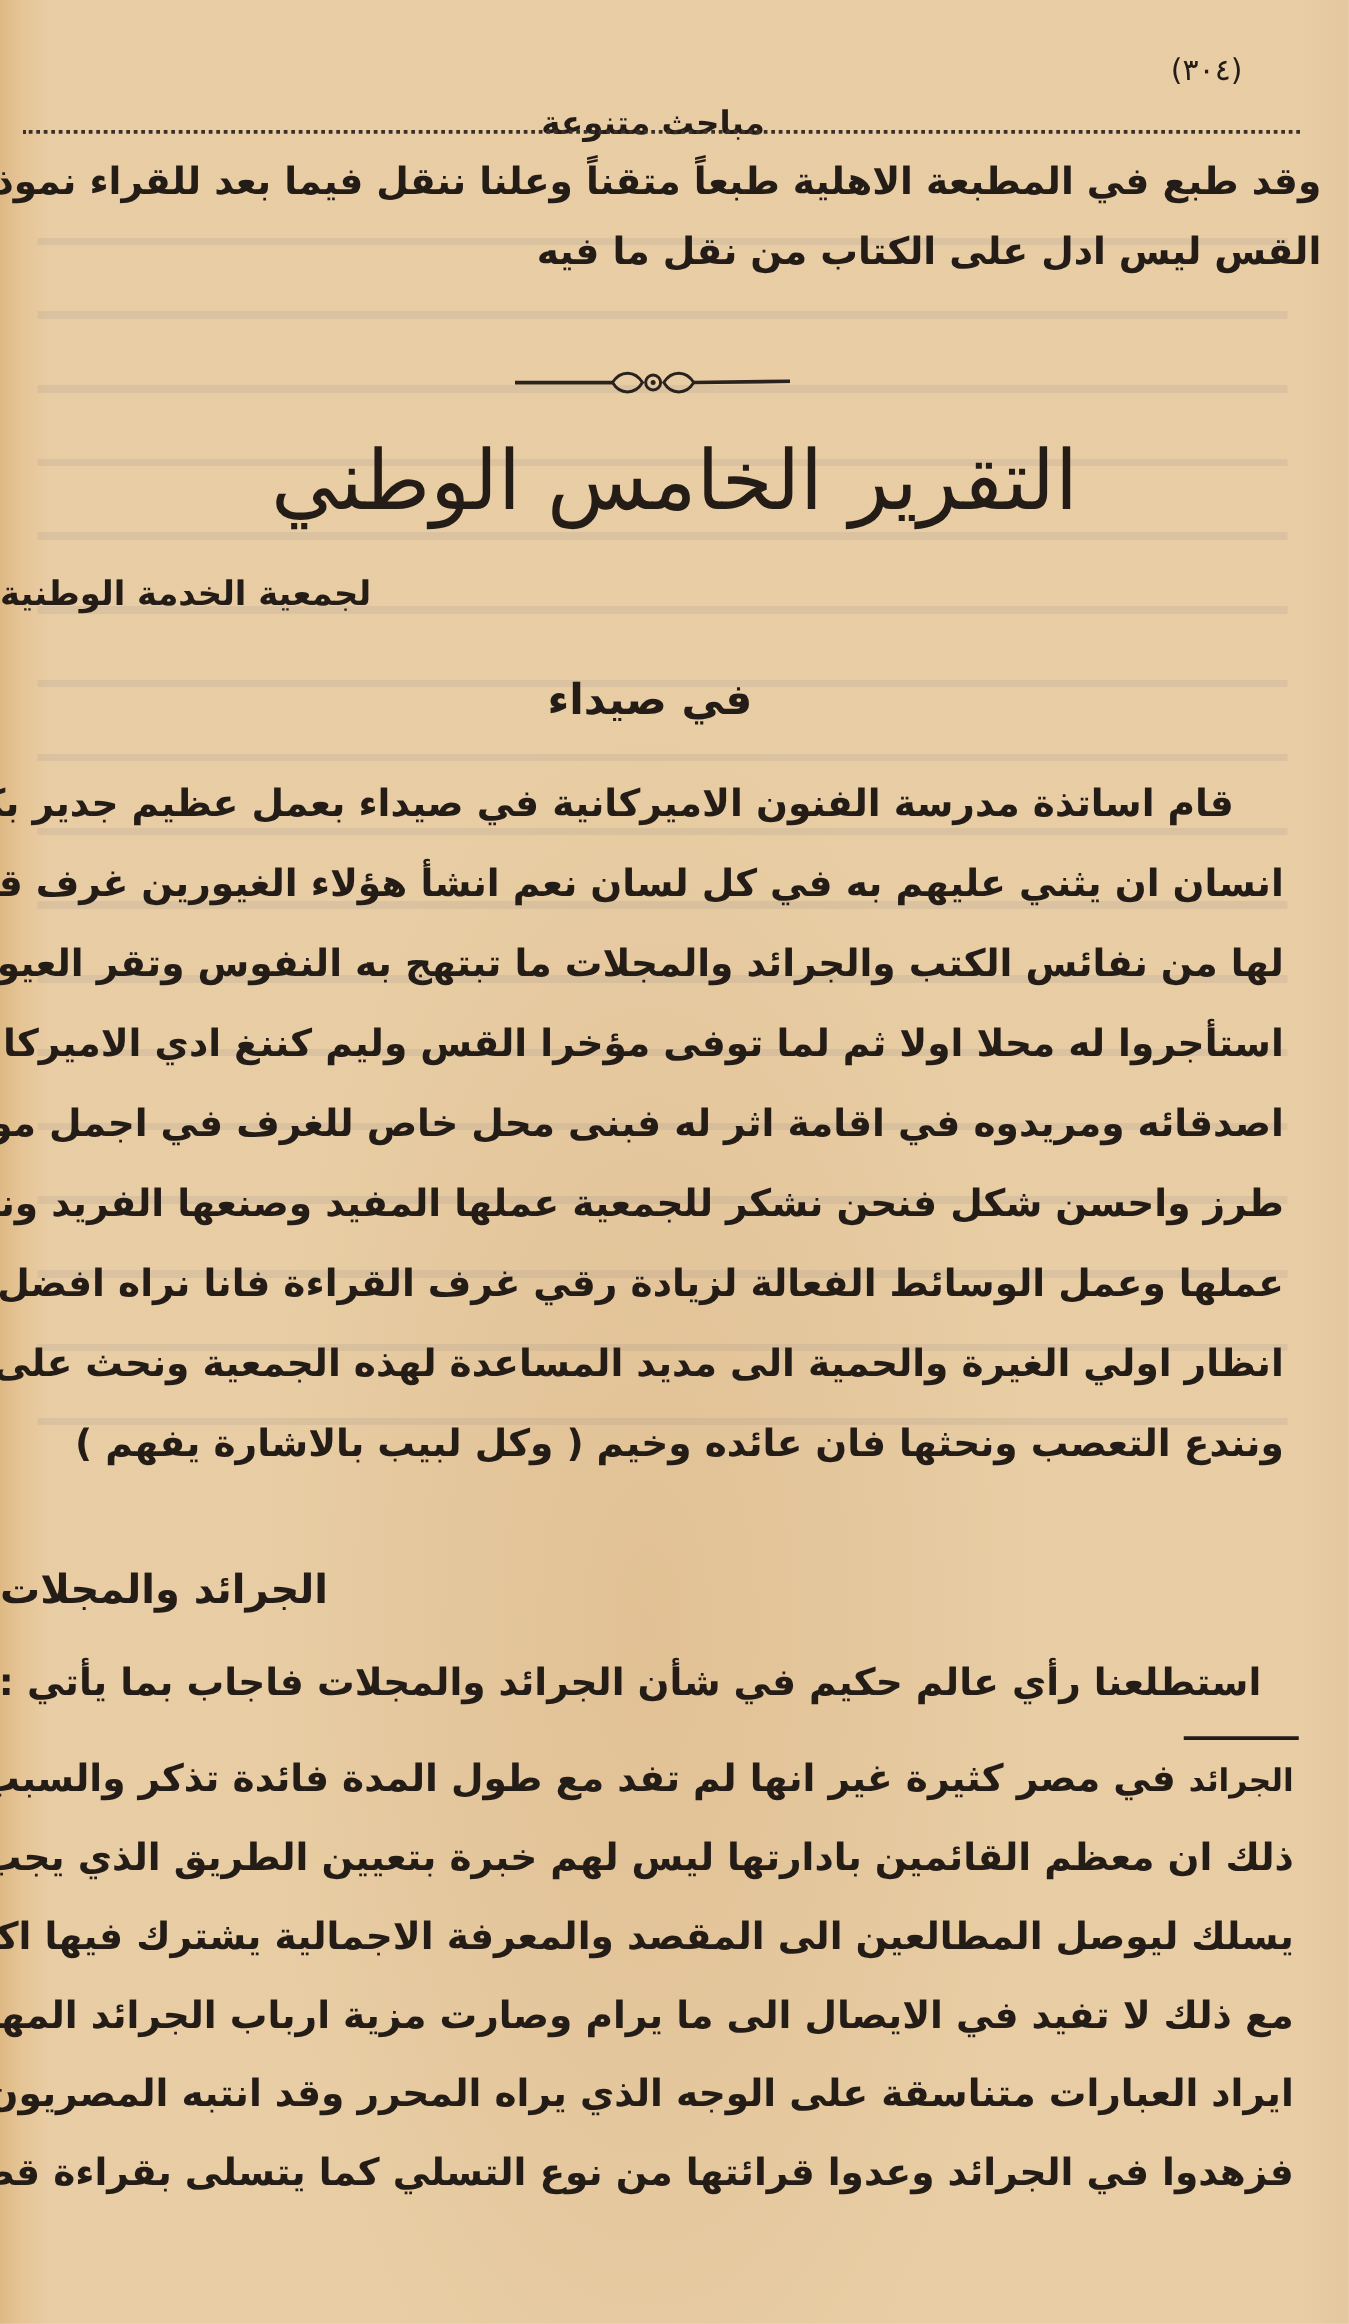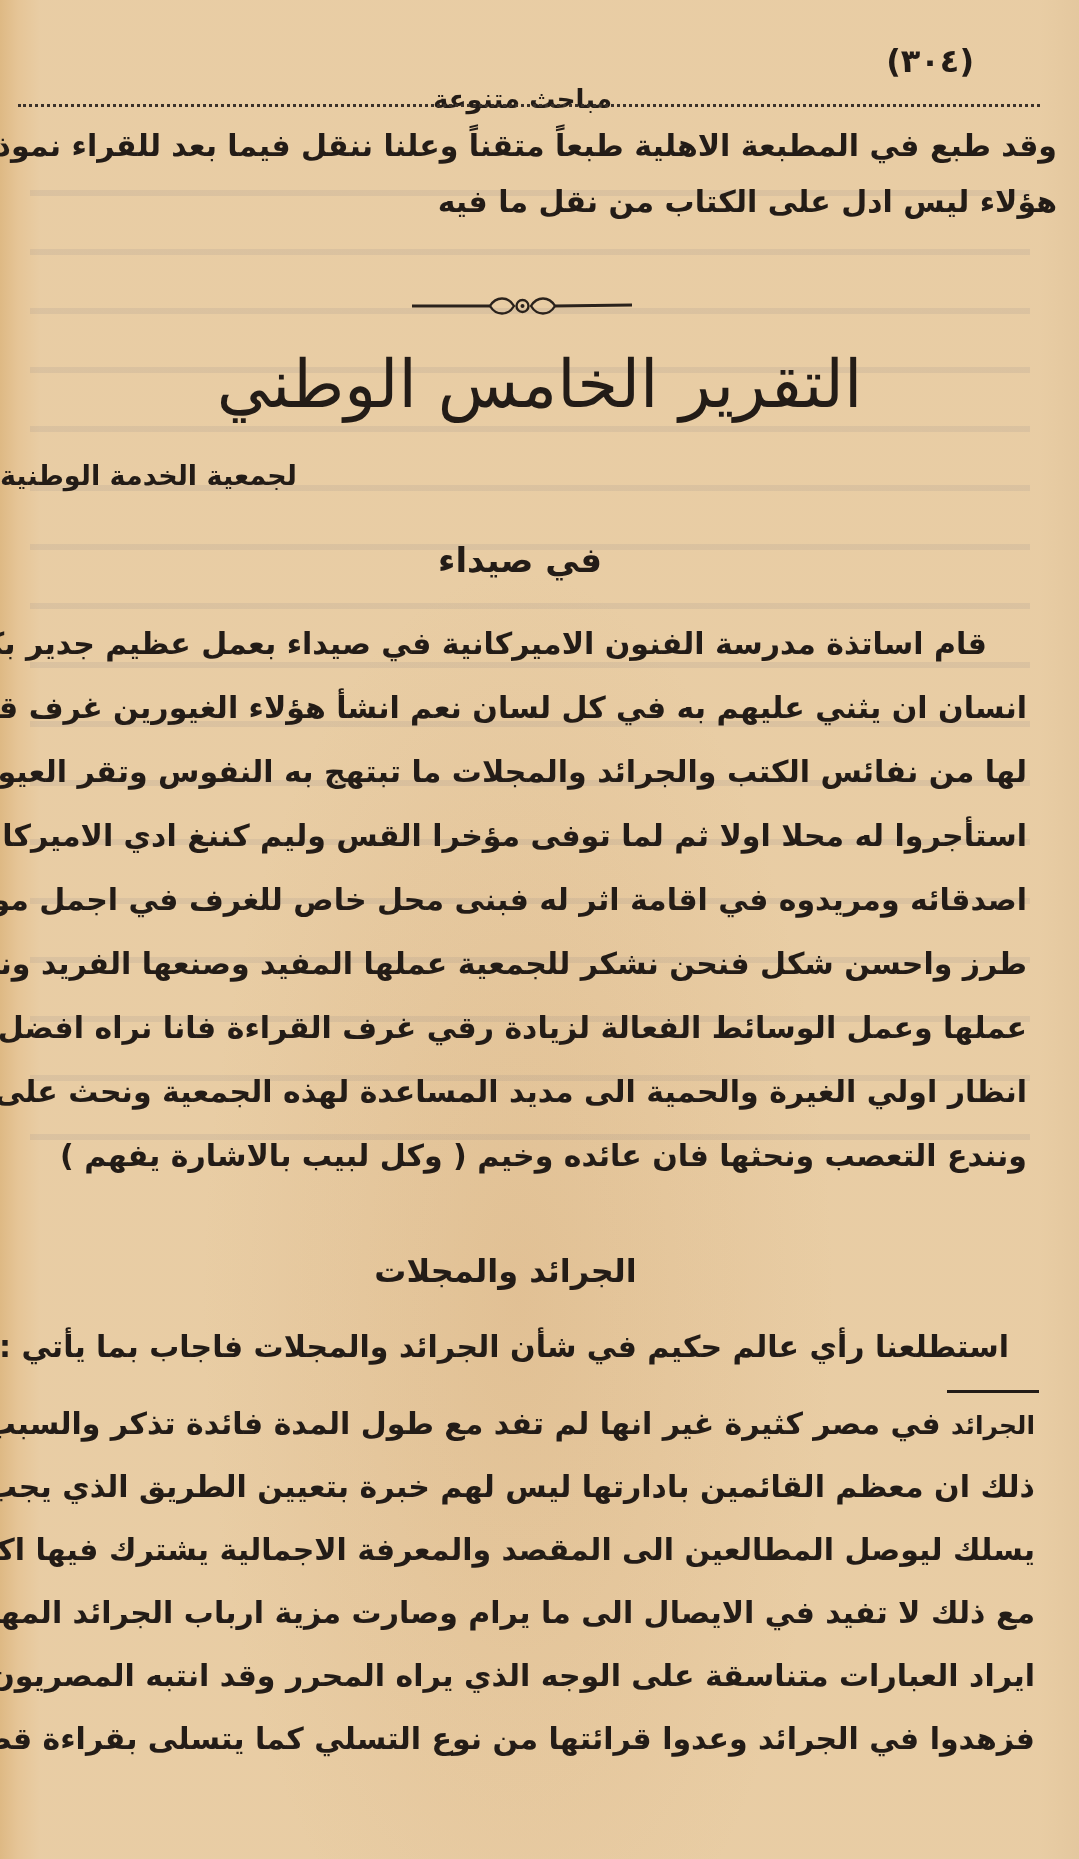--- a/index.html
+++ b/index.html
@@ -30,24 +30,24 @@
     .running-head {
       position: absolute;
       top: 42px;
       left: 22px;
       width: 1020px;
       height: 50px;
       direction: rtl;
     }
     .page-number {
       position: absolute;
-      right: 68px;
+      right: 48px;
       top: 0;
-      font-size: 32px;
-      font-weight: bold;
+      font-size: 24px;
+      font-weight: normal;
       letter-spacing: 2px;
       direction: rtl;
     }
     .section-name {
       position: absolute;
       right: 430px;
       top: 4px;
       font-size: 26px;
       font-weight: bold;
       margin-top: 38px;
@@ -126,21 +126,21 @@
     }
     .para1 { top: 612px; right: 52px; width: 980px; }
     .para1 .line { height: 64px; line-height: 64px; }
     .para1 .line.indent { padding-right: 40px; }
 
     .section2-heading {
       position: absolute;
       top: 1252px;
       left: 0;
       width: 1011px;
-      text-align: center;
+      text-align: left;
       direction: rtl;
       font-size: 32px;
       font-weight: bold;
     }
     .para2 { top: 1316px; right: 70px; width: 960px; }
     .para2 .line { height: 62px; line-height: 62px; }
     .para3 { top: 1392px; right: 44px; width: 995px; }
     .para3 .line { height: 63px; line-height: 63px; }
     .keyword {
       position: relative;
@@ -175,21 +175,21 @@
   <div class="bleed"></div>
 
   <div class="running-head">
     <span class="page-number">(٣٠٤)</span>
     <span class="section-name">مباحث متنوعة</span>
   </div>
   <div class="dotted-rule"></div>
 
   <div class="text-block intro-block">
     <span class="line">وقد طبع في المطبعة الاهلية طبعاً متقناً وعلنا ننقل فيما بعد للقراء نموذجا منه</span>
-    <span class="line last">هؤلاء ليس ادل على الكتاب من نقل ما فيه</span>
+    <span class="line last">القس ليس ادل على الكتاب من نقل ما فيه</span>
   </div>
 
   <svg class="ornament" viewBox="0 0 225 28" xmlns="http://www.w3.org/2000/svg">
     <line x1="2" y1="14" x2="80" y2="14" stroke="#2a221c" stroke-width="3"></line>
     <line x1="145" y1="14" x2="222" y2="13" stroke="#2a221c" stroke-width="3"></line>
     <path d="M80 14 C 86 4, 98 4, 104 14 C 98 24, 86 24, 80 14 Z" fill="none" stroke="#2a221c" stroke-width="2.4"></path>
     <path d="M145 14 C 139 4, 127 4, 121 14 C 127 24, 139 24, 145 14 Z" fill="none" stroke="#2a221c" stroke-width="2.4"></path>
     <circle cx="112.5" cy="14" r="6" fill="none" stroke="#2a221c" stroke-width="2.4"></circle>
     <circle cx="112.5" cy="14" r="2" fill="#2a221c"></circle>
   </svg>

